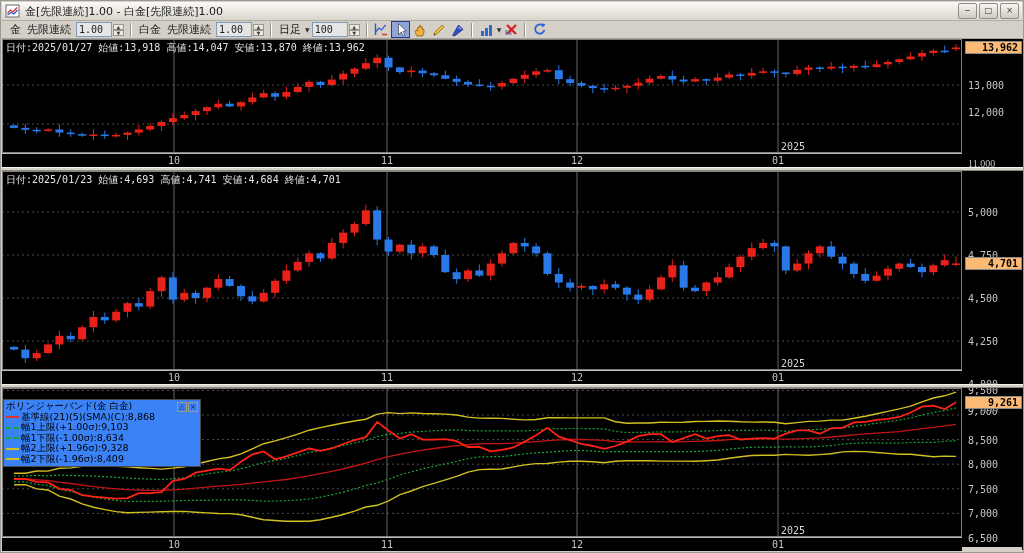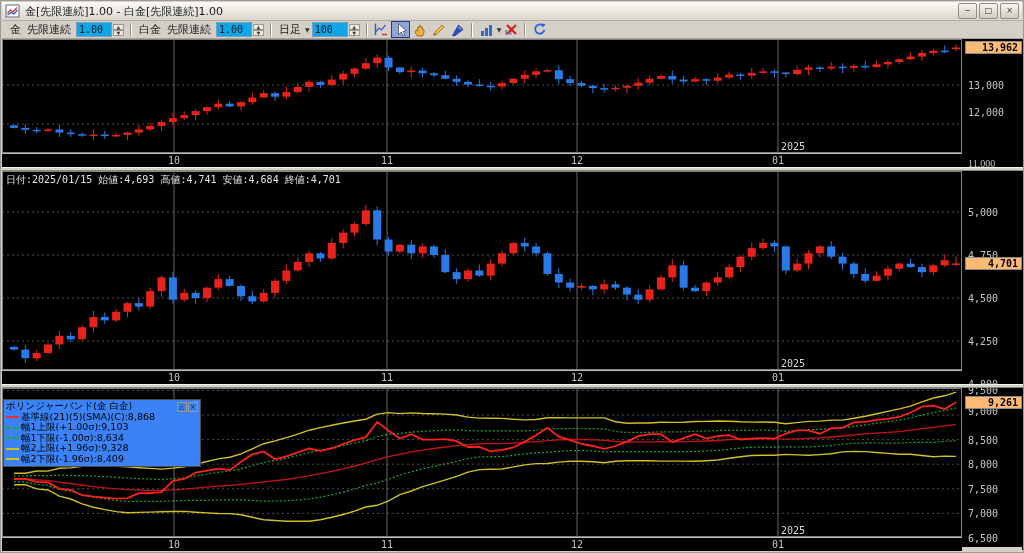--- a/index.html
+++ b/index.html
@@ -11,21 +11,21 @@
   .win-icon{width:16px;height:15px;display:flex;align-items:center;}
   .title{font-size:11px;color:#1a1a1a;margin-left:4px;flex:1;white-space:nowrap;}
   .win-btns{display:flex;gap:2px;}
   .wbtn{width:17px;height:14px;background:linear-gradient(#f7f6f2,#cfcbc2);border:1px solid #8f8d86;
     border-radius:2px;font-size:8px;line-height:13px;text-align:center;color:#333;}
   .toolbar{position:absolute;top:20px;left:1px;right:1px;height:18px;background:#d4d0c8;
     display:flex;align-items:center;padding:0 5px;font-size:11px;color:#1c1c1c;
     border-bottom:1px solid #a8a49c;box-sizing:border-box;}
   .tb-label{margin:0 3px;white-space:nowrap;}
   .spin{display:flex;align-items:center;margin:0 2px;}
-  .spin-val{width:30px;height:13px;background:#0ea5e9;border:1px solid #7f9db9;font:10px "DejaVu Sans Mono",monospace;
+  .spin-val{width:30px;height:13px;background:#e5e5e5;border:1px solid #7f9db9;font:10px "DejaVu Sans Mono",monospace;
     padding:0 2px;line-height:13px;}
   .spin-btns{display:flex;flex-direction:column;margin-left:1px;}
   .spin-btns i{font-style:normal;font-size:5px;line-height:5px;width:11px;height:6px;background:#ece9e2;
     border:1px solid #9a988f;text-align:center;color:#444;box-sizing:border-box;}
   .tb-sep{width:0;height:14px;border-left:1px solid #979289;border-right:1px solid #fdfdfb;margin:0 4px;}
   .icon{width:19px;height:17px;display:flex;align-items:center;justify-content:center;box-sizing:border-box;}
   .icon.selected{background:#8fa5d6;border:1px solid #223a8a;}
   .dd{font-size:6px;color:#333;margin-left:1px;}
   .charts{position:absolute;top:38px;left:1px;width:1022px;height:511px;background:#000;}
   .info{position:absolute;left:4px;font:10px "DejaVu Sans Mono",monospace;color:#e4e4e4;z-index:5;white-space:pre;}
@@ -150,21 +150,22 @@
     <span class="tb-sep"></span>
     <span class="icon">
       <svg width="15" height="15" viewBox="0 0 15 15">
         <path d="M12.3 8 A4.6 4.6 0 1 1 10.8 3.6" fill="none" stroke="#2b62d9" stroke-width="1.8"></path>
         <path d="M9.6 1.2 L13.6 2.6 L10.4 5.4 Z" fill="#2b62d9"></path>
       </svg>
     </span>
   </div>
 
   <div id="charts" class="charts">
-    <div class="info" style="top:134px">日付:2025/01/15 始値:4,693 高値:4,741 安値:4,684 終値:4,701</div>
+    <div class="info" style="top:2px">日付:2025/01/27 始値:13,918 高値:14,047 安値:13,870 終値:13,962</div>
+    <div class="info" style="top:134px">日付:2025/01/23 始値:4,693 高値:4,741 安値:4,684 終値:4,701</div>
 
     <div class="legend">
       <div class="legend-title-row">
         <span class="t">ボリンジャーバンド(金 白金)</span>
         <span class="lg-btn">△</span>
         <span class="lg-btn">×</span>
       </div>
       <div id="legend-rows">
           <div class="lg-row">
             <div class="lg-marker" style="border-top-color: rgb(224, 48, 48);"></div>
@@ -585,21 +586,21 @@
         <polyline points="12.0,91.0 23.4,91.0 34.7,91.9 46.0,92.6 57.4,94.2 68.8,95.5 80.1,97.1 91.5,98.6 102.8,99.8 114.1,100.9 125.5,101.7 136.8,102.0 148.2,102.3 159.5,102.4 170.9,101.8 182.3,101.1 193.6,100.1 204.9,99.2 216.3,98.2 227.7,97.4 239.0,96.3 250.3,95.1 261.7,93.8 273.1,92.7 284.4,91.5 295.8,89.7 307.1,87.8 318.4,85.6 329.8,83.3 341.1,80.8 352.5,78.0 363.8,75.1 375.2,71.7 386.6,68.7 397.9,66.2 409.3,63.9 420.6,62.1 431.9,60.5 443.3,59.0 454.6,57.7 466.0,56.6 477.3,55.9 488.7,55.7 500.1,55.7 511.4,55.1 522.8,54.4 534.1,53.6 545.4,52.6 556.8,51.9 568.1,51.5 579.5,51.5 590.9,51.8 602.2,52.4 613.5,53.5 624.9,54.0 636.3,53.9 647.6,53.9 658.9,53.7 670.3,53.8 681.6,53.7 693.0,53.4 704.4,53.0 715.7,52.5 727.0,51.7 738.4,51.2 749.8,50.8 761.1,50.6 772.4,50.8 783.8,51.1 795.1,50.8 806.5,50.3 817.9,49.8 829.2,49.0 840.5,48.0 851.9,46.8 863.3,45.9 874.6,45.1 885.9,44.4 897.3,43.6 908.6,42.2 920.0,40.7 931.4,39.3 942.7,37.9 954.0,36.3" fill="none" stroke="#c41414" stroke-width="1.3"></polyline>
         <polyline points="12.0,91.0 23.4,91.0 34.7,93.9 46.0,94.4 57.4,100.8 68.8,101.8 80.1,107.2 91.5,108.7 102.8,109.7 114.1,110.6 125.5,110.1 136.8,105.2 148.2,105.2 159.5,104.2 170.9,92.9 182.3,91.0 193.6,84.6 204.9,82.6 216.3,80.6 227.7,82.1 239.0,73.7 250.3,66.4 261.7,63.4 273.1,71.3 284.4,68.3 295.8,64.4 307.1,60.5 318.4,62.9 329.8,60.5 341.1,56.0 352.5,52.1 363.8,49.1 375.2,33.9 386.6,42.7 397.9,50.6 409.3,46.2 420.6,51.6 431.9,51.6 443.3,51.1 454.6,53.1 466.0,59.0 477.3,59.0 488.7,63.4 500.1,61.9 511.4,59.5 522.8,53.6 534.1,47.2 545.4,39.8 556.8,48.6 568.1,52.1 579.5,56.0 590.9,58.0 602.2,60.9 613.5,58.0 624.9,53.6 636.3,48.2 647.6,46.2 658.9,46.2 670.3,54.1 681.6,50.1 693.0,46.2 704.4,50.6 715.7,48.2 727.0,47.2 738.4,51.6 749.8,50.6 761.1,50.1 772.4,50.6 783.8,45.7 795.1,42.3 806.5,42.3 817.9,45.7 829.2,40.3 840.5,39.8 851.9,34.4 863.3,33.9 874.6,31.9 885.9,30.9 897.3,29.0 908.6,24.5 920.0,18.6 931.4,17.7 942.7,21.1 954.0,14.2" fill="none" stroke="#ff2016" stroke-width="1.8"></polyline>
       </svg>
       <div class="strip" style="top: 498px; height: 13px;"></div>
       <div class="month" style="left: 166px; top: 500px;">10</div>
       <div class="month" style="left: 379px; top: 500px;">11</div>
       <div class="month" style="left: 569px; top: 500px;">12</div>
       <div class="month" style="left: 770px; top: 500px;">01</div>
       <div class="year" style="left: 779px; top: 486px;">2025</div>
       <div class="axis-label" style="top: 351.4px;">9,500</div>
-      <div class="axis-label" style="top: 372px;">9,000</div>
+      <div class="axis-label" style="top: 372px; font-style: italic;">9,000</div>
       <div class="axis-label" style="top: 400.6px;">8,500</div>
       <div class="axis-label" style="top: 425.2px;">8,000</div>
       <div class="axis-label" style="top: 449.8px;">7,500</div>
       <div class="axis-label" style="top: 474.4px;">7,000</div>
       <div class="axis-label" style="top: 499px;">6,500</div>
       <div class="marker" style="top: 356.659px;">9,261</div>
       <div class="sep-h" style="top: 128px;"></div>
       <div class="sep-h" style="top: 345px;"></div>
     </div>
 

